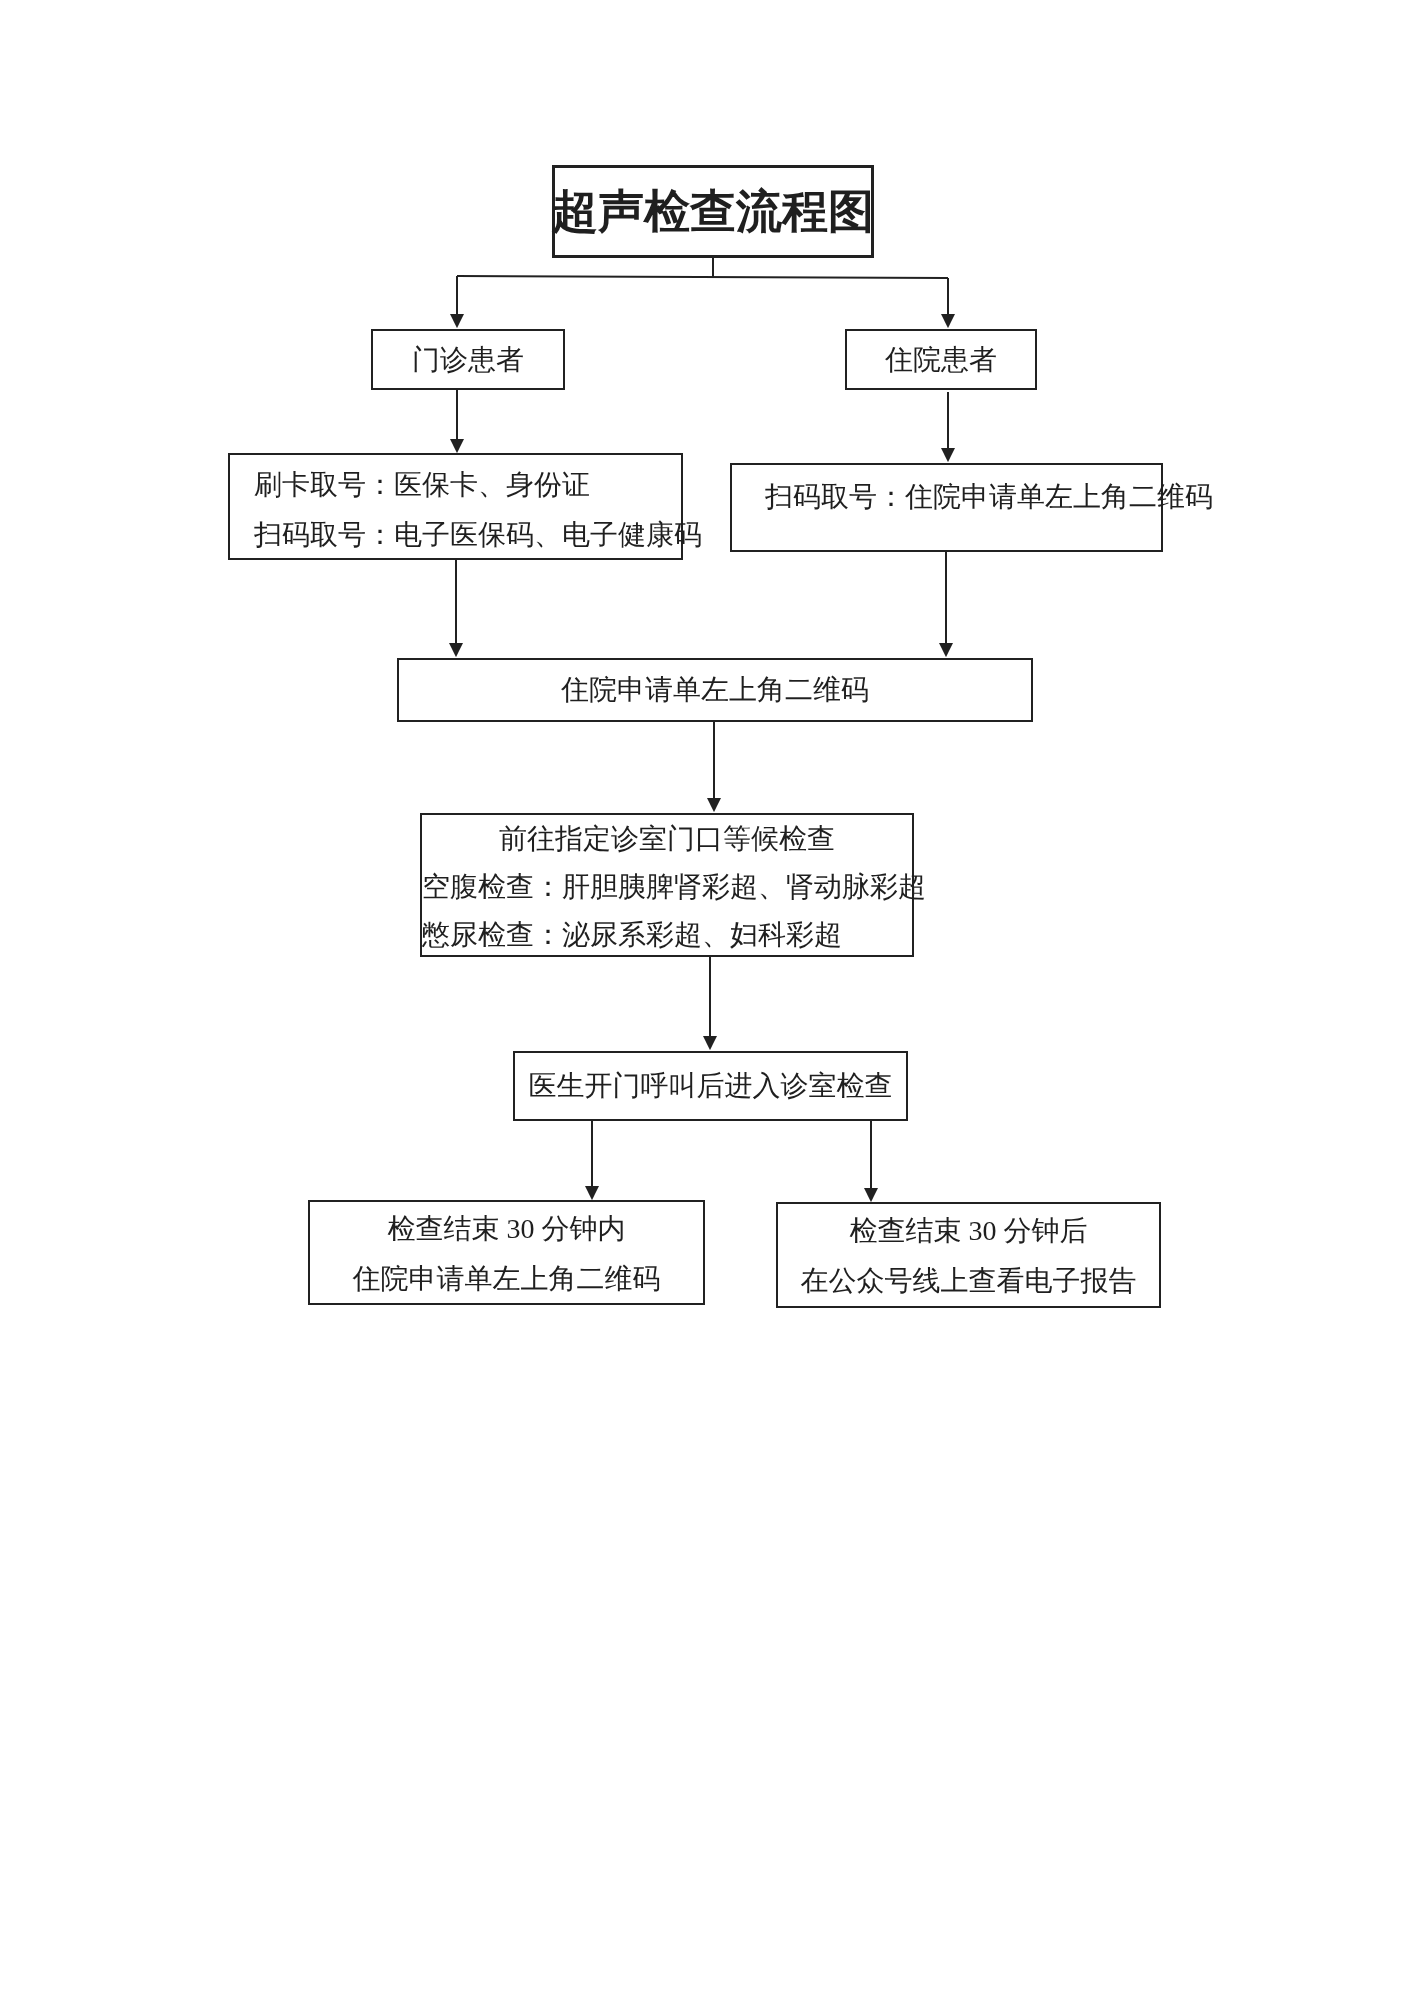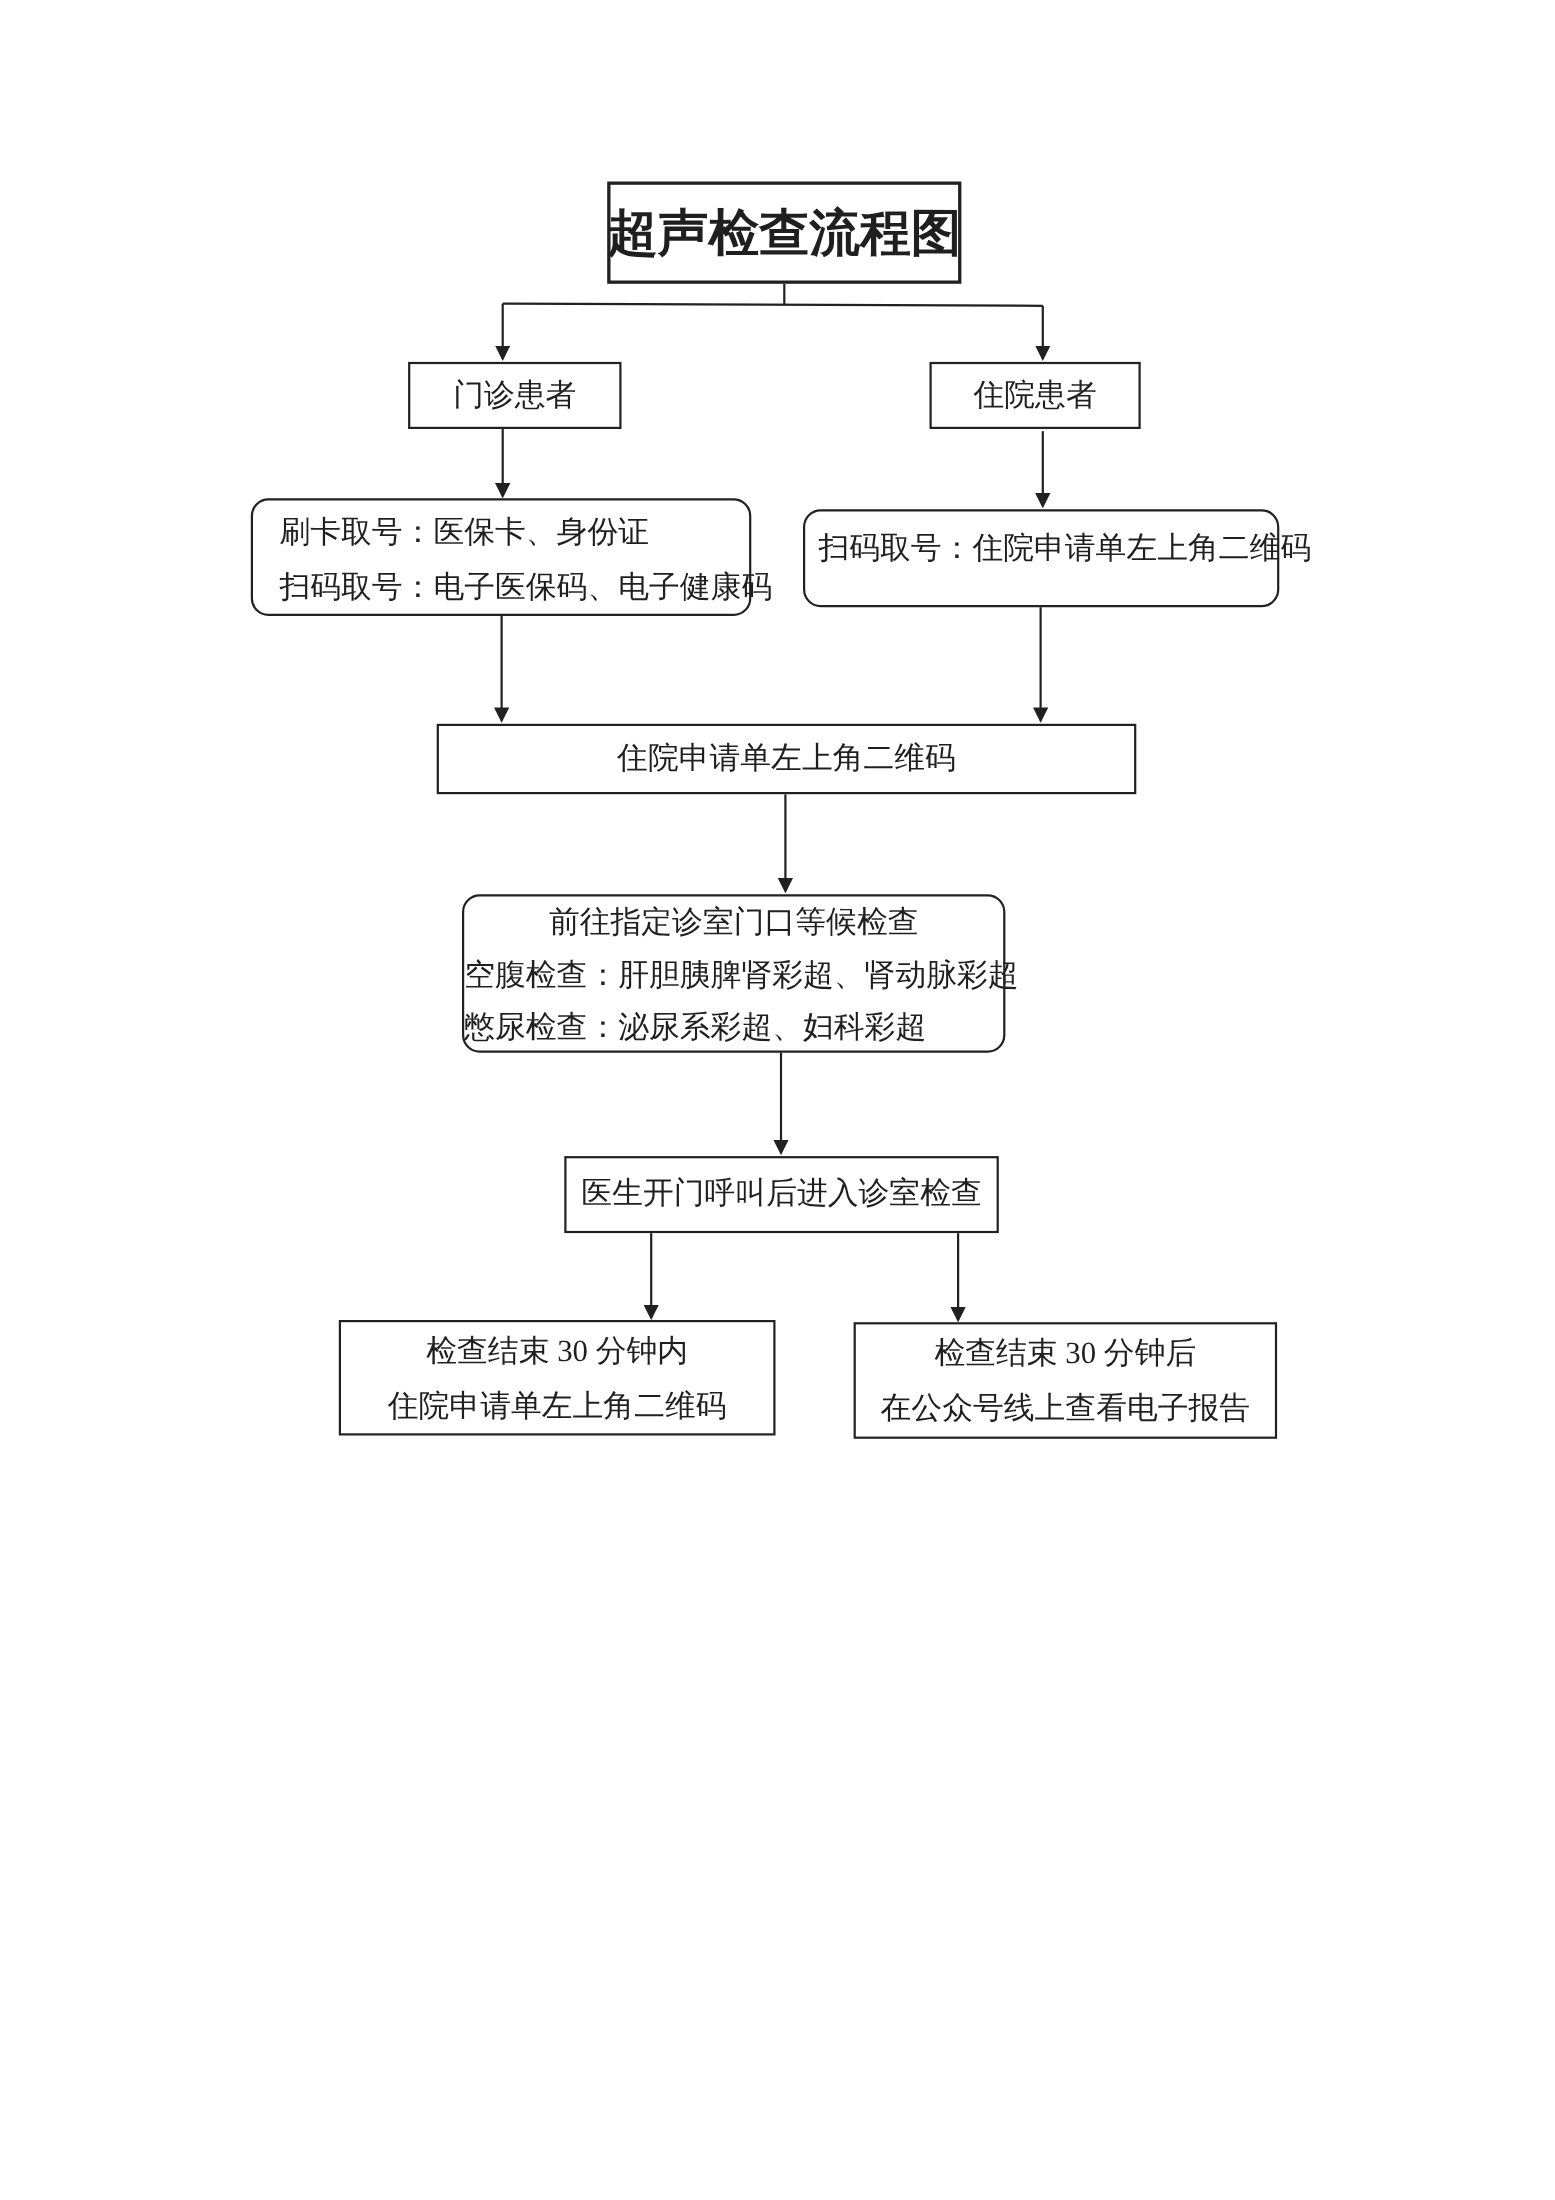--- a/index.html
+++ b/index.html
@@ -41,28 +41,28 @@
   }
   .node.title-node {
     border-width: 3px;
     font-weight: bold;
     font-size: 46px;
     line-height: 50px;
   }
   .node.left-text {
     align-items: flex-start;
     justify-content: space-between;
-    border-radius: 16px;
   }
   .node.card-box {
     padding: 5px 0 0 24px;
     line-height: 50px;
   }
   .node.scan-box {
-    padding: 10px 0 0 12px;
+    padding: 10px 0 0 33px;
+    font-family: Liberation Mono, monospace;
   }
   .node.room-box {
     padding: 0;
     line-height: 48px;
   }
   .room-heading {
     align-self: center;
   }
   .room-line {
   }

